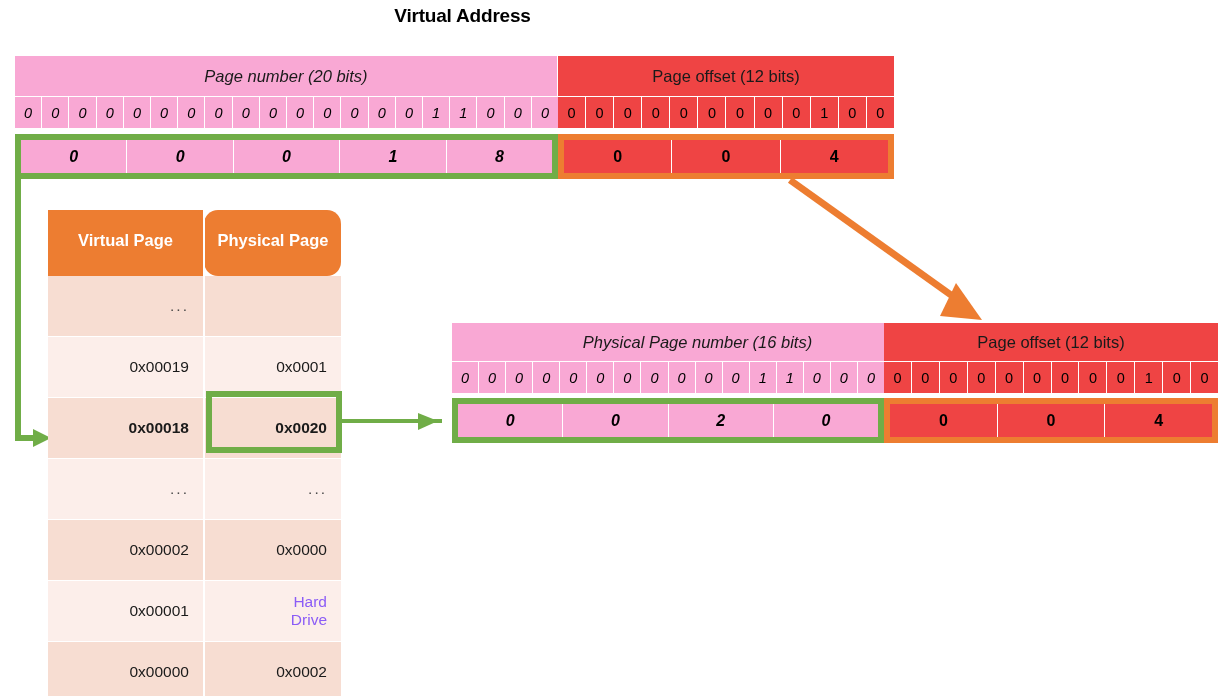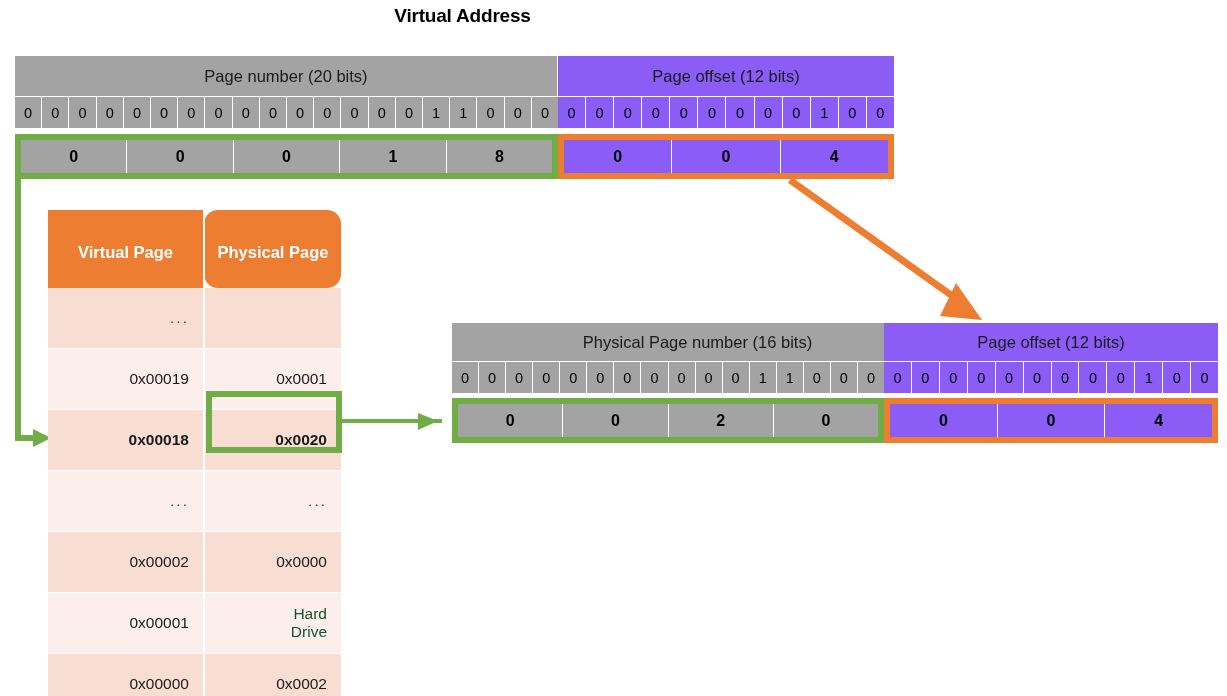--- a/index.html
+++ b/index.html
@@ -32,22 +32,22 @@
   .field-label {
     position: absolute;
     box-sizing: border-box;
     display: flex;
     align-items: center;
     justify-content: center;
     font-size: 16.5px;
     color: #1a1a1a;
     border-right: 1px solid #ffffff;
   }
-  .peach   { background: #a3a3a3; }
-  .blue    { background: #8b5cf6; }
+  .peach   { background: #f9a8d4; font-style: italic; }
+  .blue    { background: #ef4444; }
 
   .bitrow {
     position: absolute;
     box-sizing: border-box;
     display: flex;
   }
   .bitrow .bit {
     flex: 1 1 0;
     box-sizing: border-box;
     display: flex;
@@ -93,42 +93,42 @@
     left: 48px;
     top: 210px;
     width: 293px;
     border-collapse: collapse;
   }
   #page-table th {
     background: #ED7D31;
     color: #ffffff;
     font-size: 16.5px;
     font-weight: bold;
-    padding: 15px 10px 9px 10px;
+    padding: 3px 10px 9px 10px;
     border-right: 2px solid #ffffff;
     height: 54px;
     vertical-align: middle;
     text-align: center;
   }
   #page-table th:last-child { border-right: none; }
   #page-table td {
     font-size: 15.5px;
     color: #1a1a1a;
     text-align: right;
     padding: 6px 14px 6px 6px;
     height: 48px;
     vertical-align: middle;
     border-right: 2px solid #ffffff;
     border-bottom: 1px solid #ffffff;
   }
   #page-table td:last-child { border-right: none; }
   #page-table tr.dark td  { background: #F7DDD2; }
   #page-table tr.light td { background: #FCEEEA; padding-left: 9px; }
   #page-table td.bold     { font-weight: bold; }
-  #page-table td.hd       { color: #14532d; line-height: 1.15; }
+  #page-table td.hd       { color: #8b5cf6; line-height: 1.15; }
   #page-table td.dots     { letter-spacing: 2px; color: #4a4a4a; }
 
   
   .conn { position: absolute; }
   .bar-green  { background: #70AD47; }
 
   svg.arrow-svg { position: absolute; overflow: visible; }
 </style>
 </head>
 <body>

